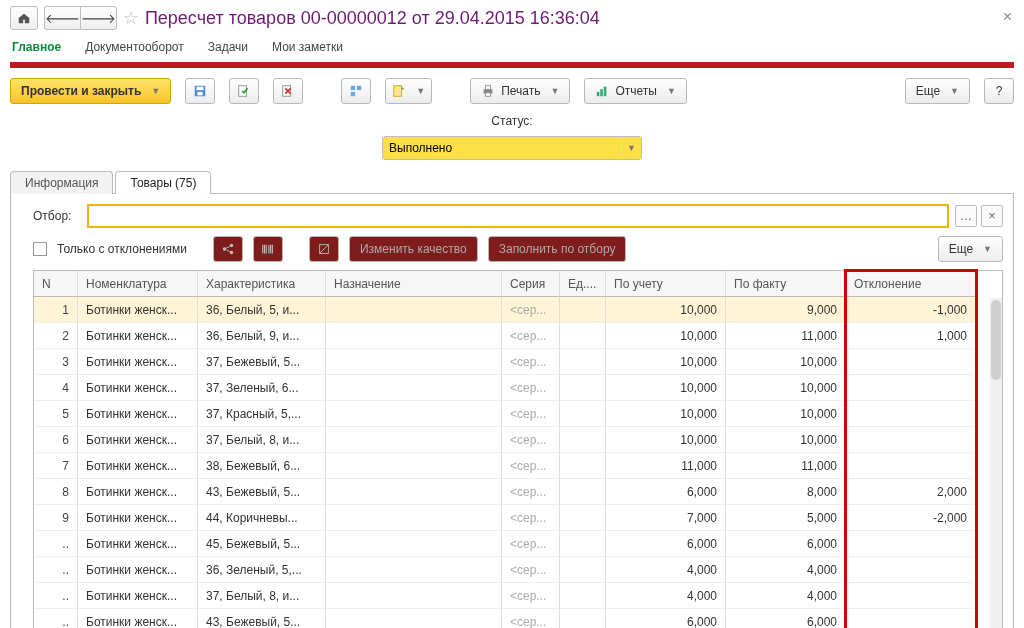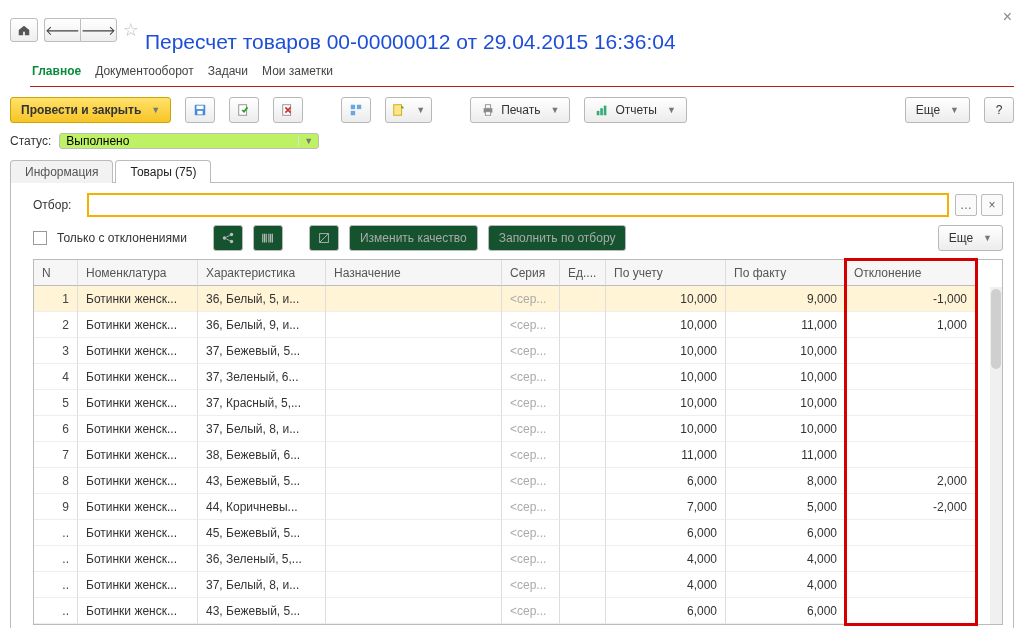--- a/index.html
+++ b/index.html
@@ -16,59 +16,59 @@
   .nav-btn, .icon-btn {
     height: 24px; min-width: 28px;
     border: 1px solid #bdbdbd; background: linear-gradient(#fff,#eee);
     border-radius: 3px; display: inline-flex; align-items: center; justify-content: center;
     cursor: pointer; font-size: 13px; color: #444;
   }
   .nav-group { display: flex; }
   .nav-group .nav-btn:first-child { border-radius: 3px 0 0 3px; border-right: none; }
   .nav-group .nav-btn:last-child { border-radius: 0 3px 3px 0; }
   .star { color: #bbb; font-size: 18px; }
-  .title-text { font-size: 21px; color: #1d4ed8; margin-top: 24px; }
+  .title-text { font-size: 18px; color: #701a75; }
   .close-x { position: absolute; right: 12px; top: 8px; color: #888; font-size: 16px; cursor: pointer; }
-  .tabs-top { display: flex; gap: 14px; border-bottom: 1px solid #b91c1c; padding: 0 2px 8px 2px; margin-bottom: 10px; margin-left: 20px; }
+  .tabs-top { display: flex; gap: 24px; border-bottom: 6px solid #b91c1c; padding: 0 2px 8px 2px; margin-bottom: 10px; }
   .tabs-top .tab { color: #444; cursor: pointer; }
   .tabs-top .tab.active { color: #0a8a3a; font-weight: bold; }
   .toolbar { display: flex; align-items: center; gap: 14px; margin-bottom: 10px; }
   .btn {
     height: 26px; border: 1px solid #b8b8b8; background: linear-gradient(#fff,#ececec);
     border-radius: 3px; display: inline-flex; align-items: center; gap: 6px;
     padding: 0 10px; cursor: pointer; color: #333;
   }
   .btn .drop { font-size: 9px; color: #777; margin-left: 4px; }
   .btn.primary { background: linear-gradient(#ffe26a,#f7c427); border-color: #c9a508; font-weight: bold; }
   .btn.icon-only { padding: 0; width: 30px; justify-content: center; }
   .toolbar .spacer { flex: 1; }
-  .field-row { display: flex; align-items: center; gap: 8px; margin-bottom: 10px; }
+  .field-row { display: flex; align-items: center; gap: 8px; margin-bottom: 10px; flex-direction: column; }
   .select-wrap {
     display: flex; align-items: center; border: 1px solid #bdbdbd; border-radius: 3px;
-    height: 16px; width: 260px; background: #bef264;
+    height: 24px; width: 260px; background: #fde047;
   }
   .select-wrap input { border: none; outline: none; flex: 1; padding: 0 6px; font: inherit; background: transparent; }
   .select-wrap .drop-btn { width: 20px; text-align: center; border-left: 1px solid #ddd; color: #777; font-size: 9px; cursor: pointer; }
   .tabbar { display: flex; border-bottom: 1px solid #bbb; }
   .tabbar .sheet-tab {
     padding: 4px 14px; border: 1px solid #bbb; border-bottom: none;
     background: #f2f2f2; border-radius: 4px 4px 0 0; margin-right: 2px; cursor: pointer;
     position: relative; top: 1px; color: #555;
   }
   .tabbar .sheet-tab.active { background: #fff; color: #222; }
   .sheet { border: 1px solid #bbb; border-top: none; padding: 10px 10px 6px 22px; }
   .filter-row { display: flex; align-items: center; gap: 6px; margin-bottom: 8px; }
   .filter-label { width: 48px; }
   .filter-input-wrap { flex: 1; display: flex; border: 2px solid #f3b100; height: 24px; background: #fff; }
   .filter-input-wrap input { border: none; outline: none; flex: 1; padding: 0 6px; font: inherit; }
   .filter-btns { display: flex; gap: 4px; }
   .filter-btns .sq { width: 22px; height: 22px; border: 1px solid #bbb; background: #fafafa; display: flex; align-items: center; justify-content: center; cursor: pointer; border-radius: 2px; color: #666; }
   .row2 { display: flex; align-items: center; gap: 10px; margin-bottom: 8px; }
   .chk { width: 14px; height: 14px; border: 1px solid #999; background: #fff; }
-  .btn.disabled { color: #aaa; background: #14532d; text-align: center; }
+  .btn.disabled { color: #aaa; background: #7f1d1d; text-align: center; }
   .table-wrap { border: 1px solid #bbb; position: relative; }
   .grid { display: grid; grid-template-columns: 44px 120px 128px 176px 58px 46px 120px 120px 130px; }
   .hd, .cell {
     border-right: 1px solid #ddd; border-bottom: 1px solid #eee;
     padding: 5px 8px; overflow: hidden; white-space: nowrap; text-overflow: ellipsis;
     height: 26px; line-height: 16px;
   }
   .hd { background: #f6f6f6; font-weight: normal; color: #555; border-bottom: 1px solid #bbb; }
   .cell.num { text-align: right; }
   .cell.idxc { text-align: right; color: #444; }

